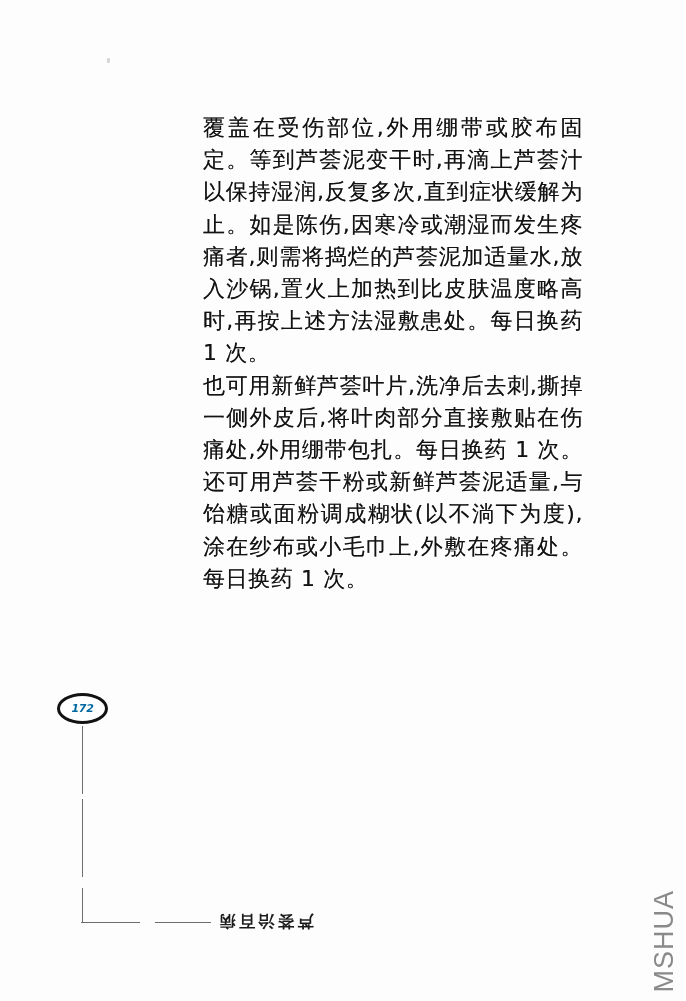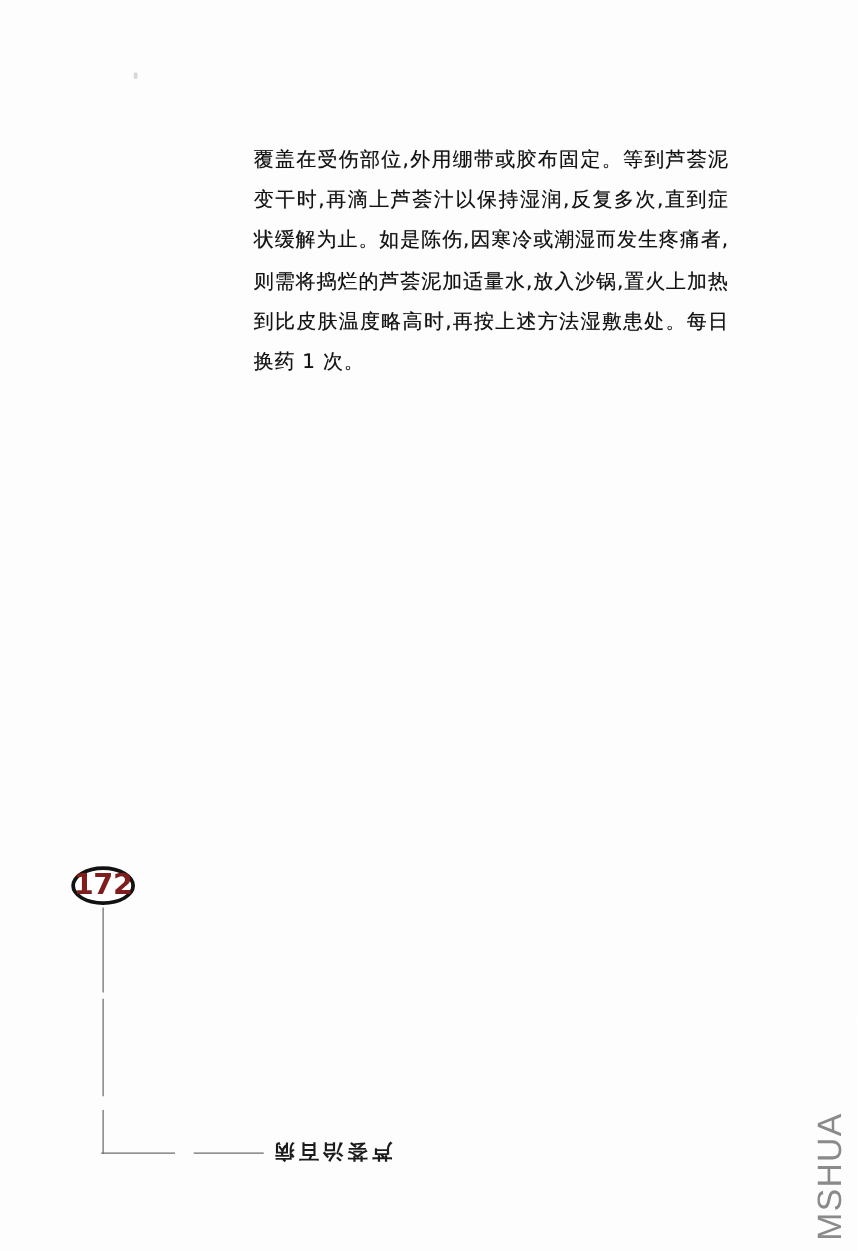--- a/index.html
+++ b/index.html
@@ -34,21 +34,21 @@
     position: absolute;
     left: 203px;
     top: 112px;
     width: 380px;
   }
 
   .para {
     margin: 0;
     color: #121212;
     font-family: "DejaVu Sans", sans-serif;
-    font-size: 16px;
+    font-size: 22px;
     line-height: 32.2px;
     letter-spacing: 0.6px;
     text-align: justify;
     text-justify: inter-character;
     word-break: break-all;
     font-weight: 500;
     text-shadow: 0 0 0.55px rgba(0,0,0,.55);
   }
 
   .para.last-loose {
@@ -101,27 +101,28 @@
     border-radius: 50%;
     background: #ffffff;
     box-sizing: border-box;
   }
   .page-badge .num {
     position: absolute;
     inset: 0;
     display: flex;
     align-items: center;
     justify-content: center;
-    color: #7f1d1d;
-    font-family: "DejaVu Sans", sans-serif;
-    font-size: 23px;
+    color: #0369a1;
+    font-family: "DejaVu Sans", sans-serif;
+    font-size: 11px;
     font-weight: 700;
     letter-spacing: -0.3px;
     padding-bottom: 1px;
     box-sizing: border-box;
+    font-style: italic;
   }
 
   
   .rule-vert {
     position: absolute;
     left: 81.5px;
     width: 1.3px;
     background: #6d6d6d;
   }
   .rule-vert.seg-a { top: 726px; height: 68px; }
@@ -169,20 +170,21 @@
 </style>
 </head>
 <body>
 
 <div id="page">
 
   <div class="scan-speck"></div>
 
   <div class="body-col">
     <p class="para">覆盖在受伤部位,外用绷带或胶布固定。等到芦荟泥变干时,再滴上芦荟汁以保持湿润,反复多次,直到症状缓解为止。如是陈伤,因寒冷或潮湿而发生疼痛者,则需将捣烂的芦荟泥加适量水,放入沙锅,置火上加热到比皮肤温度略高时,再按上述方法湿敷患处。每日换药 1 次。</p>
+    <p class="para">也可用新鲜芦荟叶片,洗净后去刺,撕掉一侧外皮后,将叶肉部分直接敷贴在伤痛处,外用绷带包扎。每日换药 1 次。还可用芦荟干粉或新鲜芦荟泥适量,与饴糖或面粉调成糊状(以不淌下为度),涂在纱布或小毛巾上,外敷在疼痛处。每日换药 1 次。</p>
   </div>
 
 
   <div class="page-badge">
     <div class="ring"></div>
     <div class="num">172</div>
   </div>
 
   <div class="rule-vert seg-a"></div>
   <div class="rule-vert seg-b"></div>

